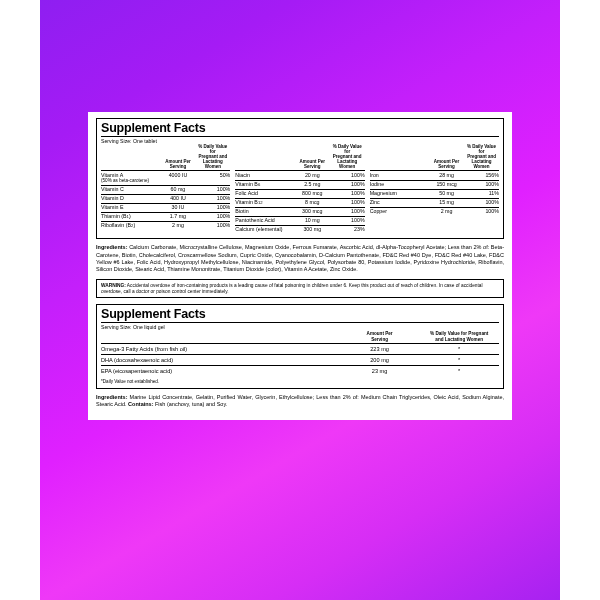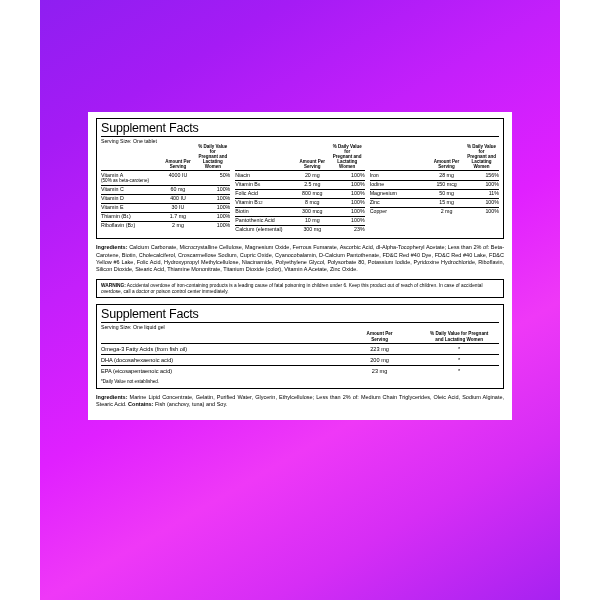--- a/index.html
+++ b/index.html
@@ -45,21 +45,21 @@
   }
 
   
   .sf-box {
     border: 1.5px solid #000;
     padding: 3px 4px 4px 4px;
     box-sizing: border-box;
   }
   .sf-title {
     font-size: 12.5px;
-    font-weight: normal;
+    font-weight: bold;
     letter-spacing: -0.2px;
     line-height: 1.05;
     color: #000;
   }
   .sf-serving {
     font-size: 5.2px;
     margin-top: 1px;
     margin-bottom: 1px;
     color: #000;
   }

